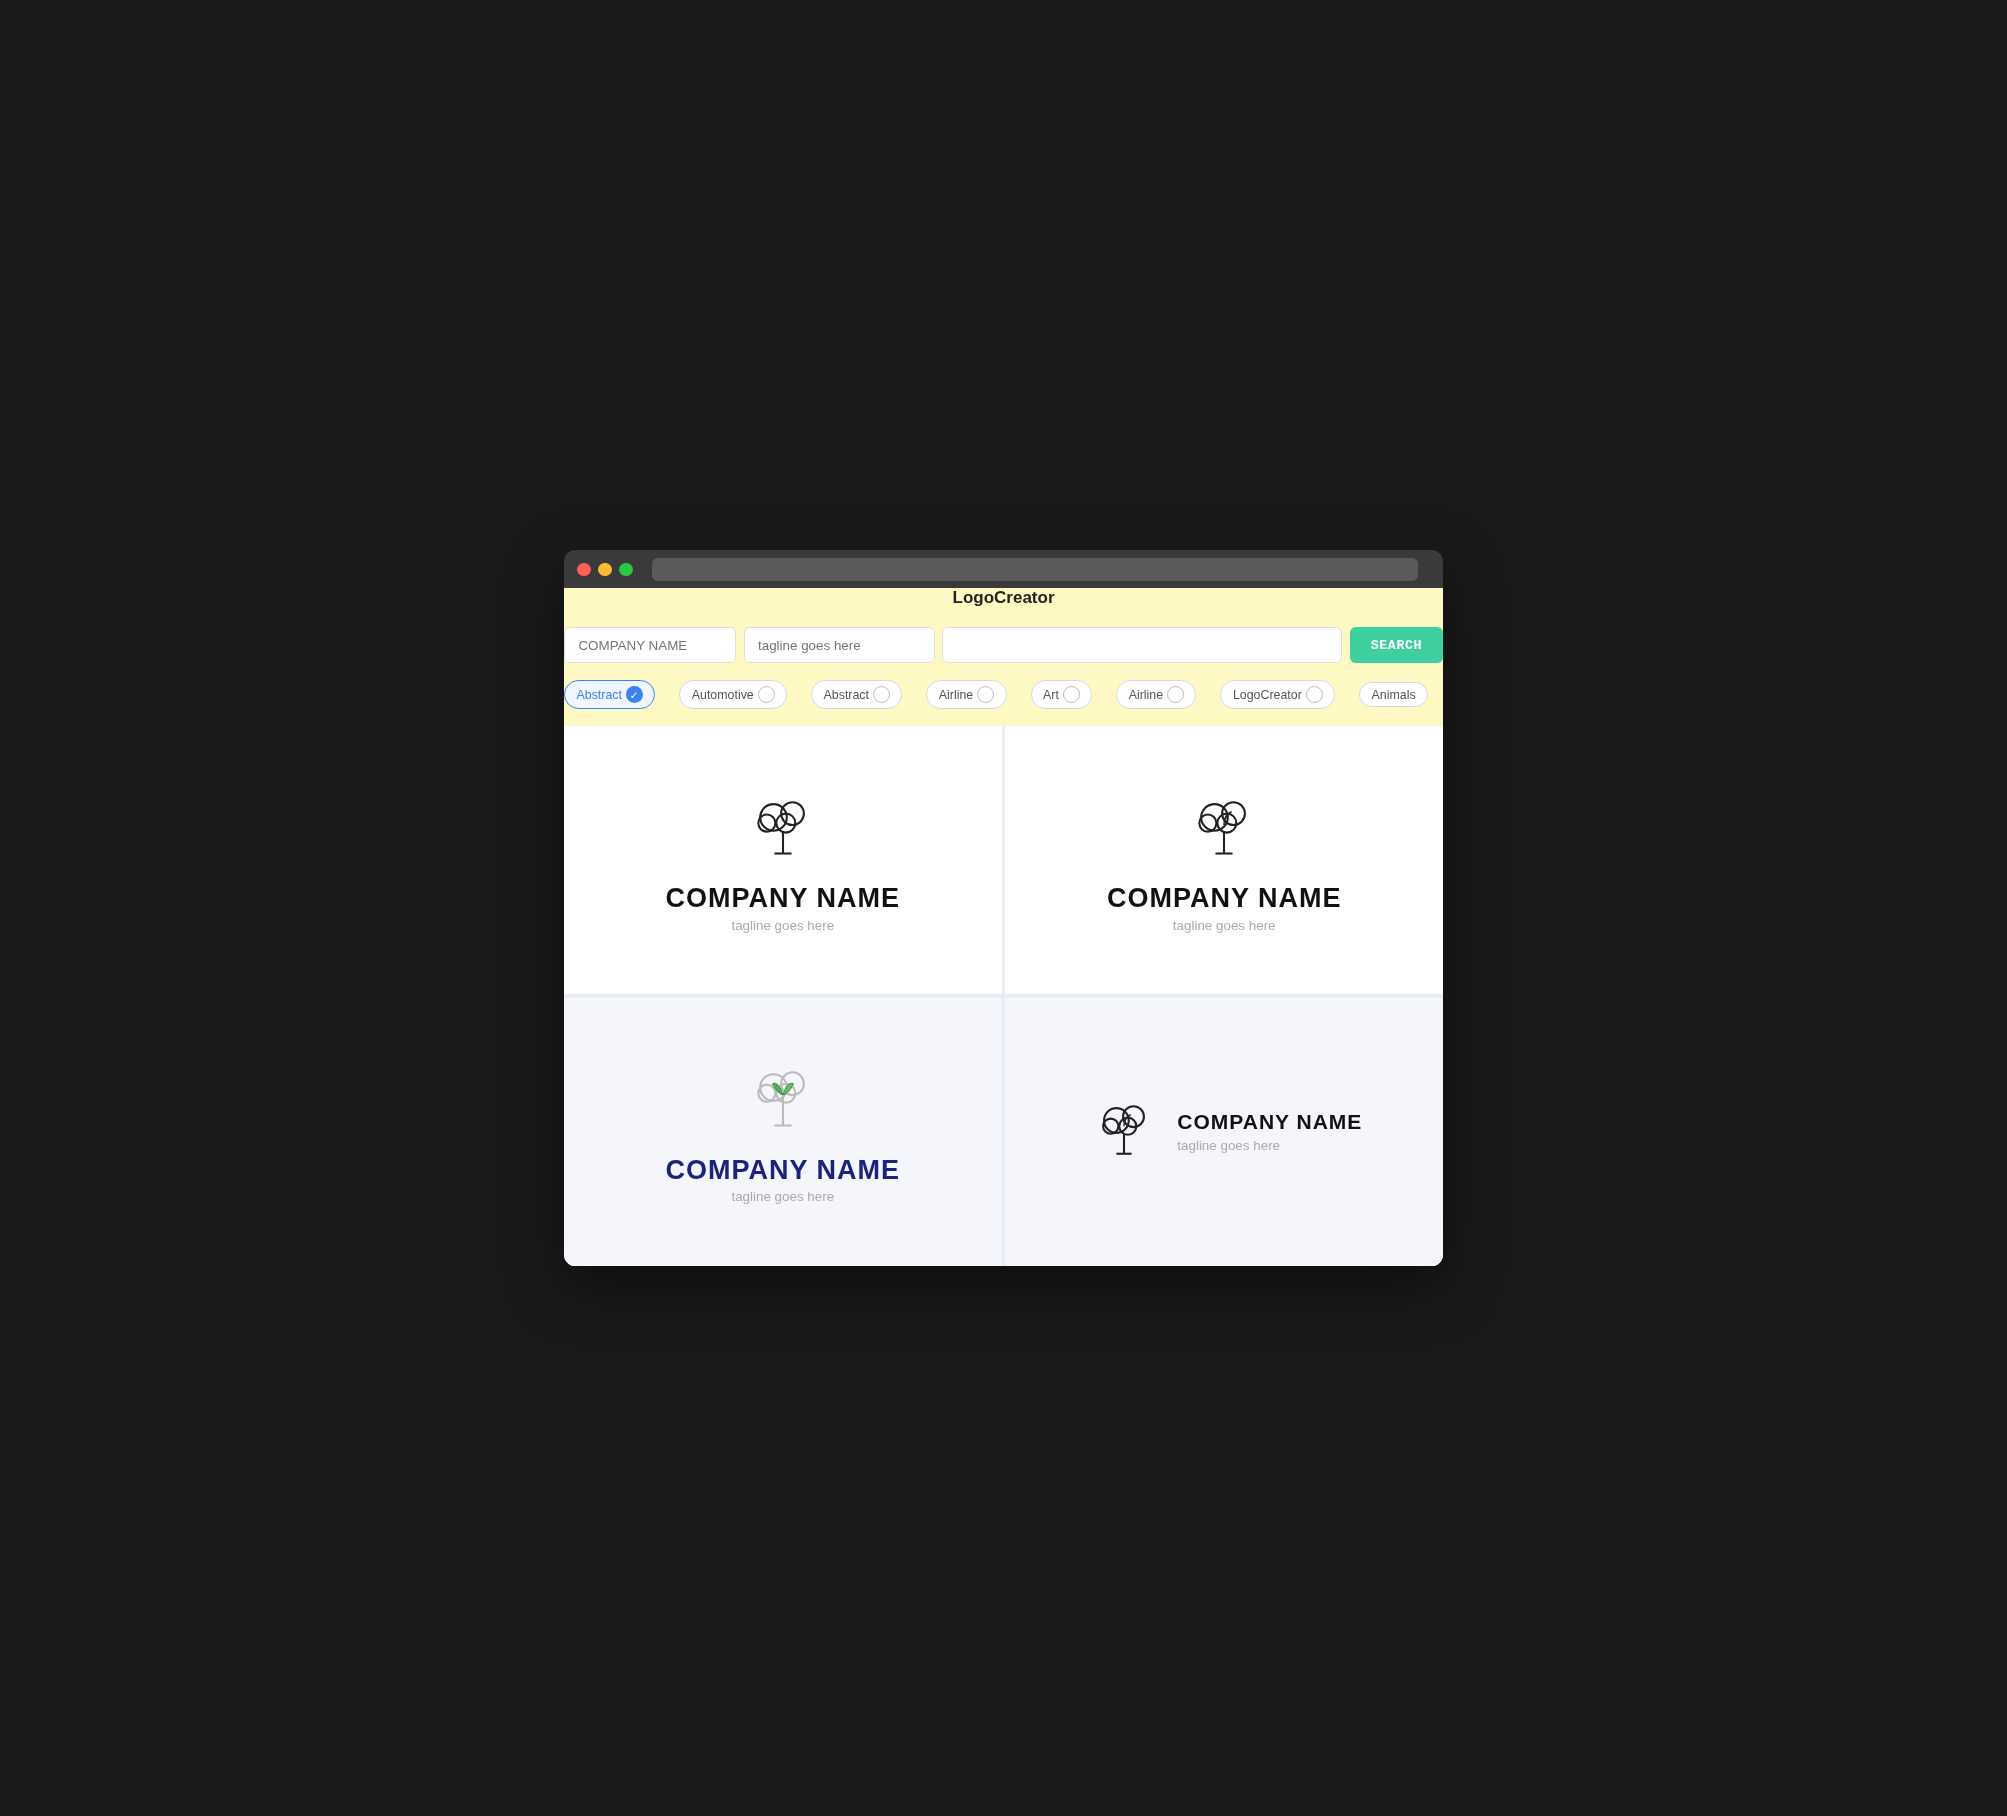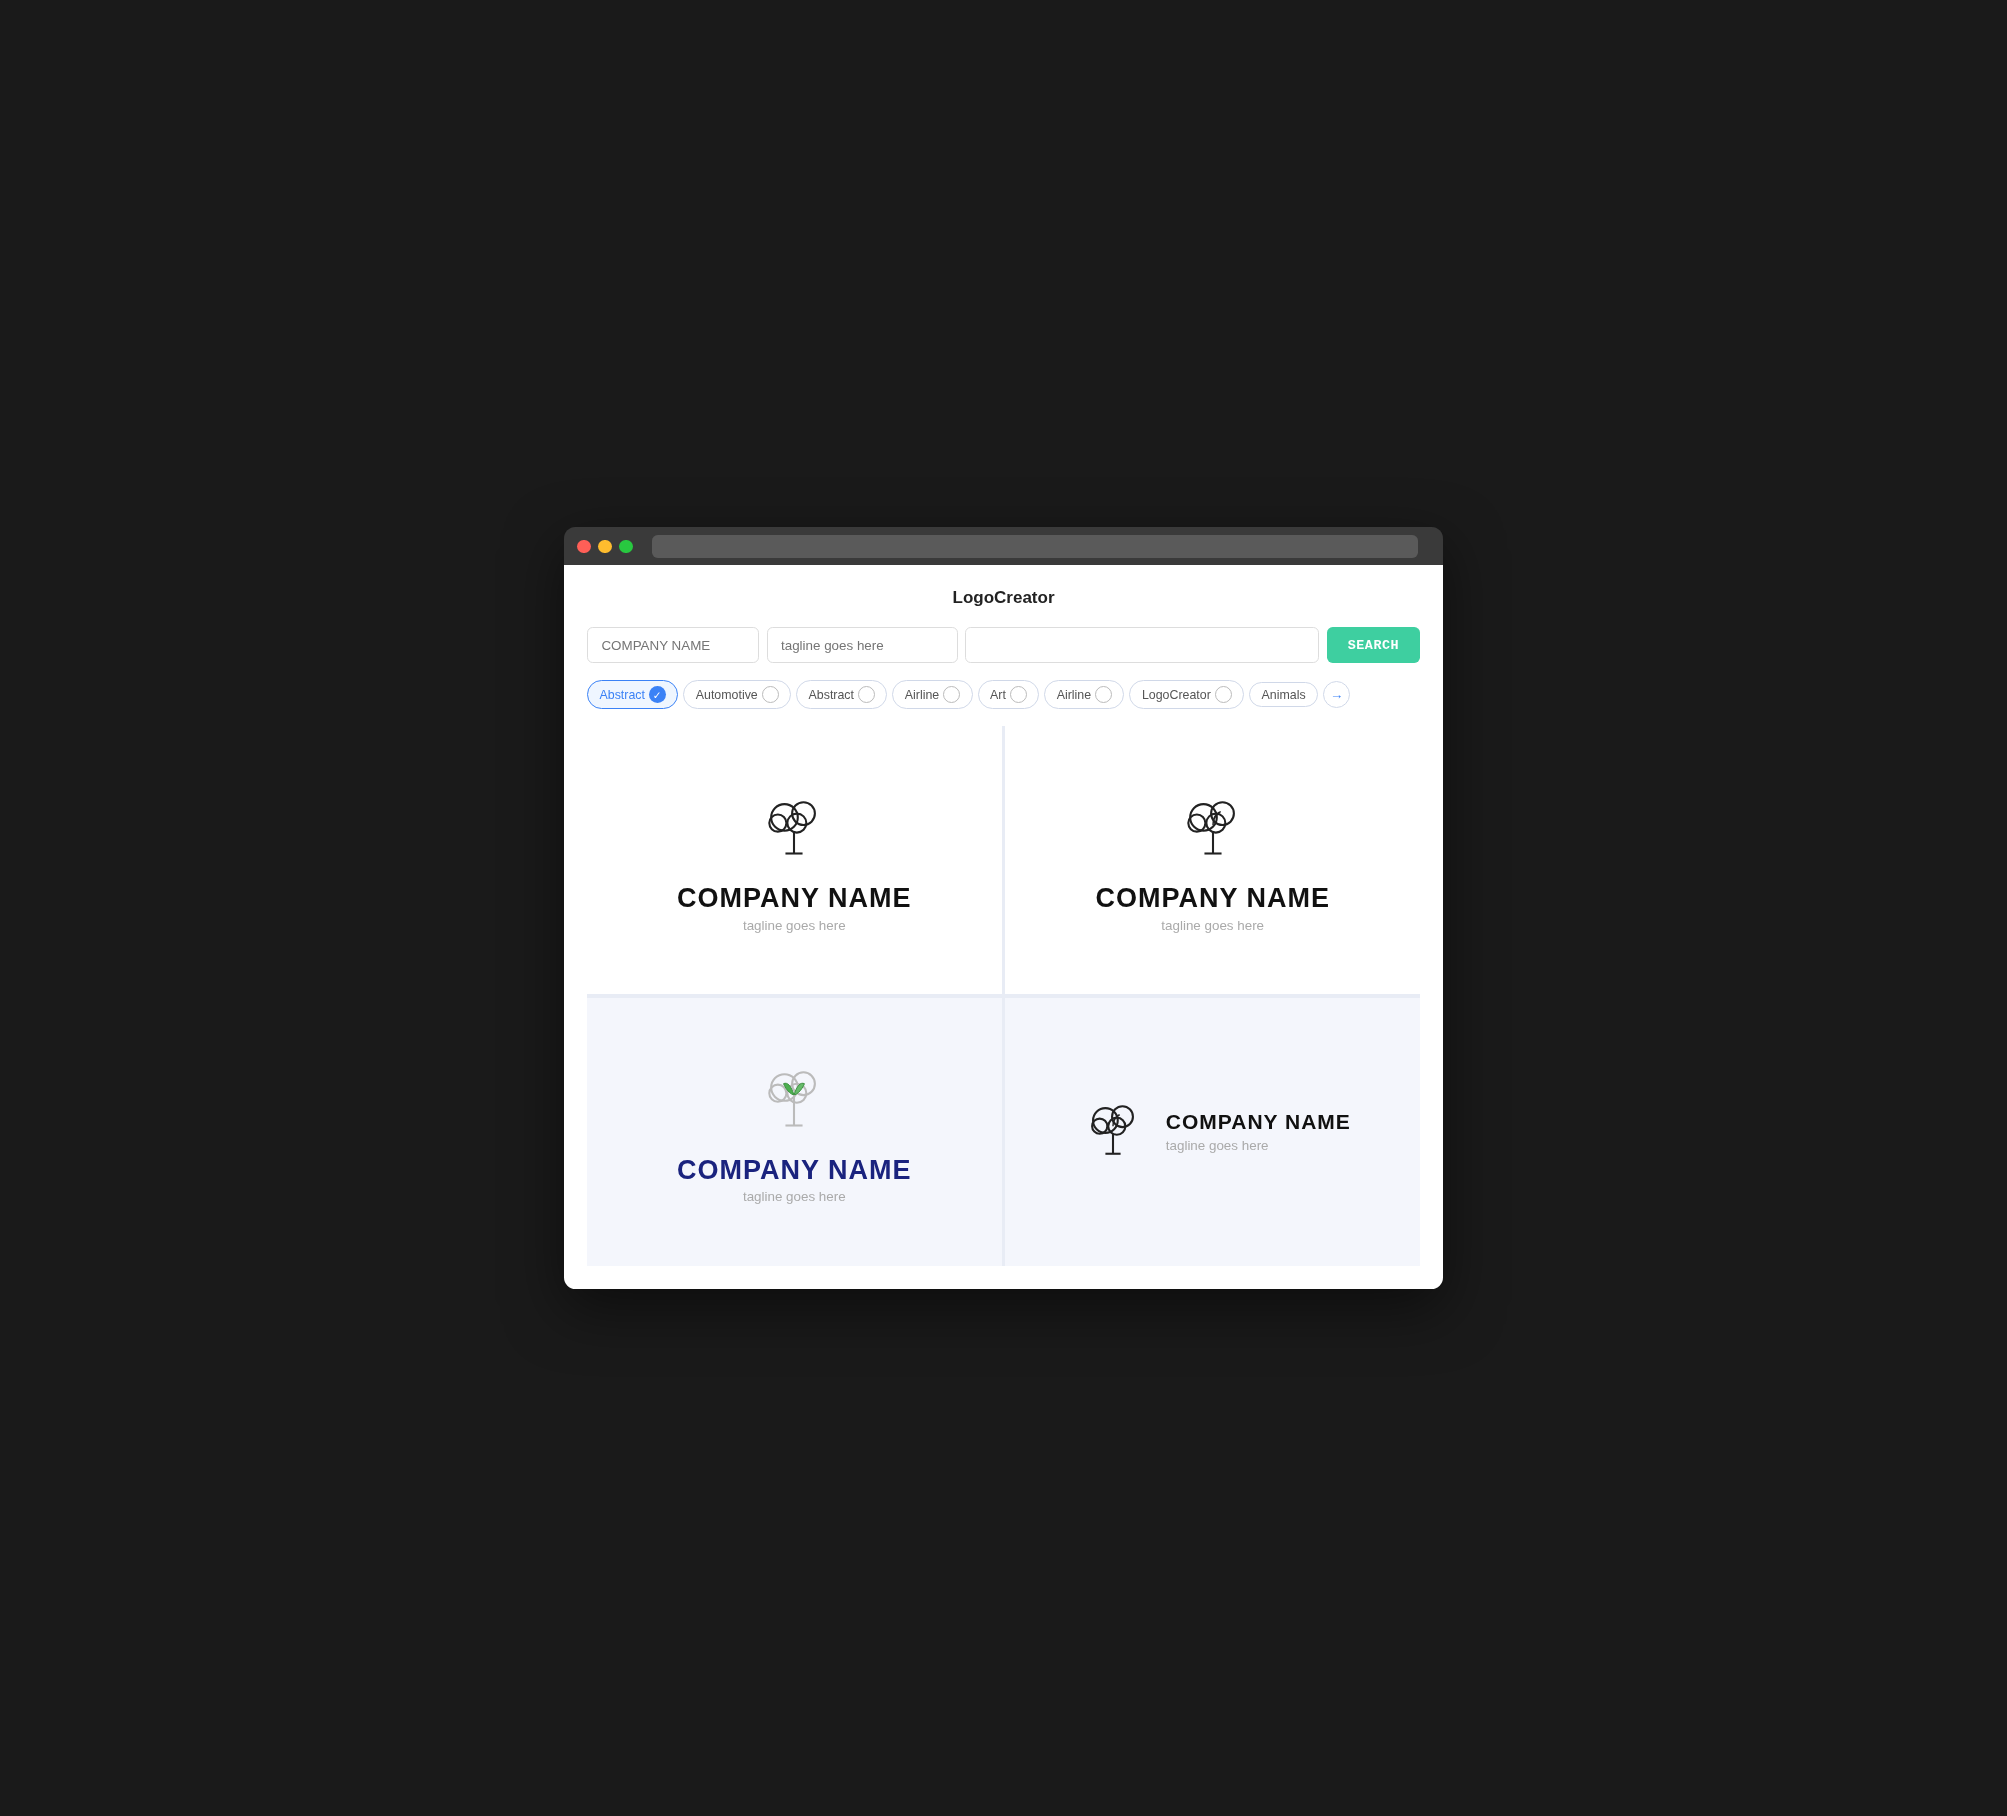--- a/index.html
+++ b/index.html
@@ -33,22 +33,21 @@
     .traffic-min { background: #febc2e; }
     .traffic-max { background: #28c840; }
     .url-bar {
       flex: 1;
       margin: 0 11.5px;
       background: #5a5a5a;
       border-radius: 5.7px;
       height: 23px;
     }
     .app-body {
-      background: #ffffff;
-      padding: 23px;
+      background: #fef9c3;
     }
     .app-title {
       text-align: center;
       font-size: 17px;
       font-weight: 700;
       color: #222;
       margin-bottom: 19px;
     }
     .search-row {
       display: flex;
@@ -73,21 +72,21 @@
       padding: 9.6px 21px;
       font-size: 13.4px;
       font-weight: 700;
       letter-spacing: 0.5px;
       cursor: pointer;
       font-family: Liberation Mono, monospace;
     }
     .filter-row {
       display: flex;
       align-items: center;
-      gap: 5px;
+      gap: 24px;
       margin-bottom: 17px;
       flex-wrap: nowrap;
       overflow: hidden;
     }
     .filter-chip {
       display: flex;
       align-items: center;
       gap: 3.8px;
       border: 1.4px solid #d0d8e8;
       border-radius: 19px;

